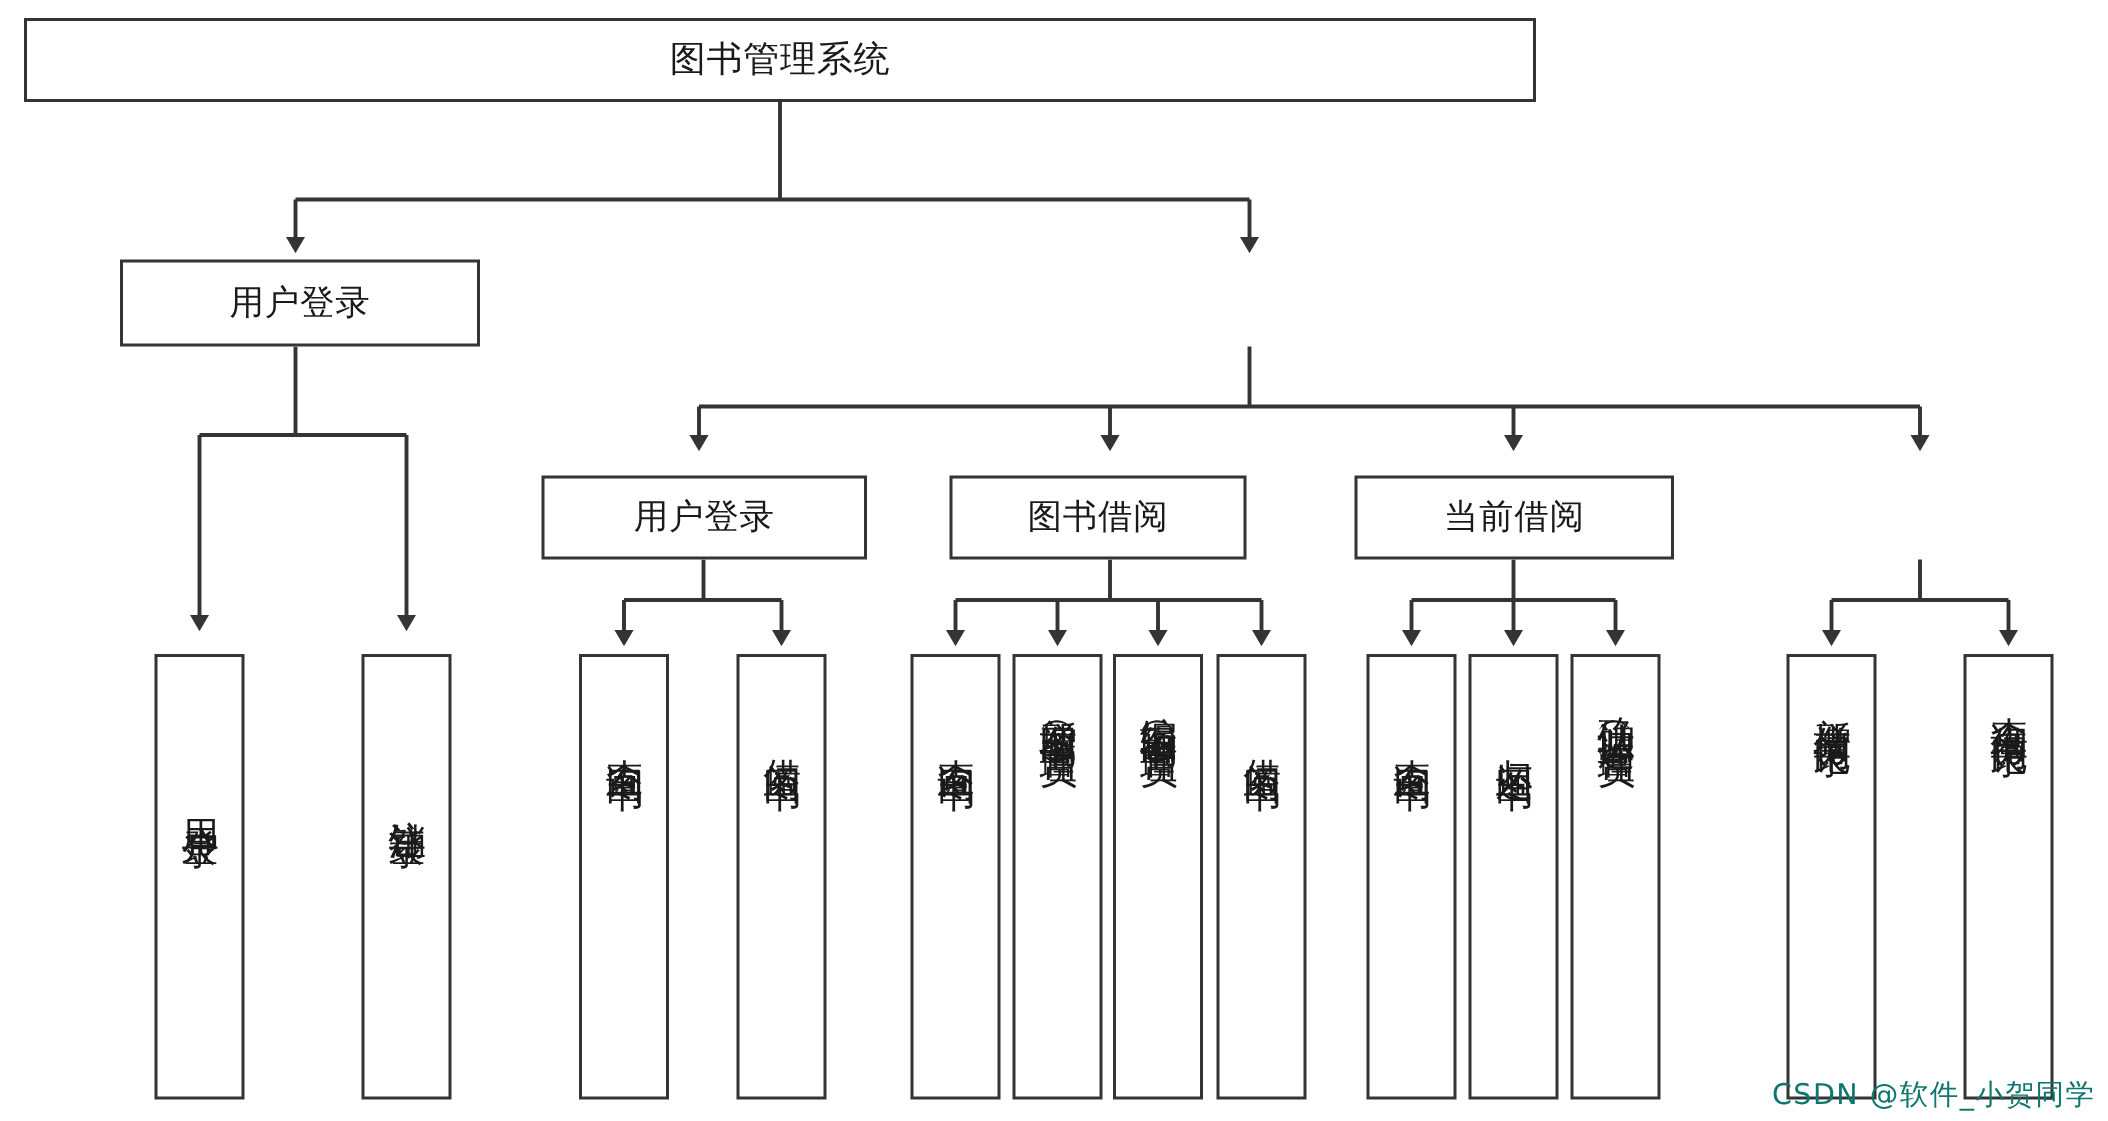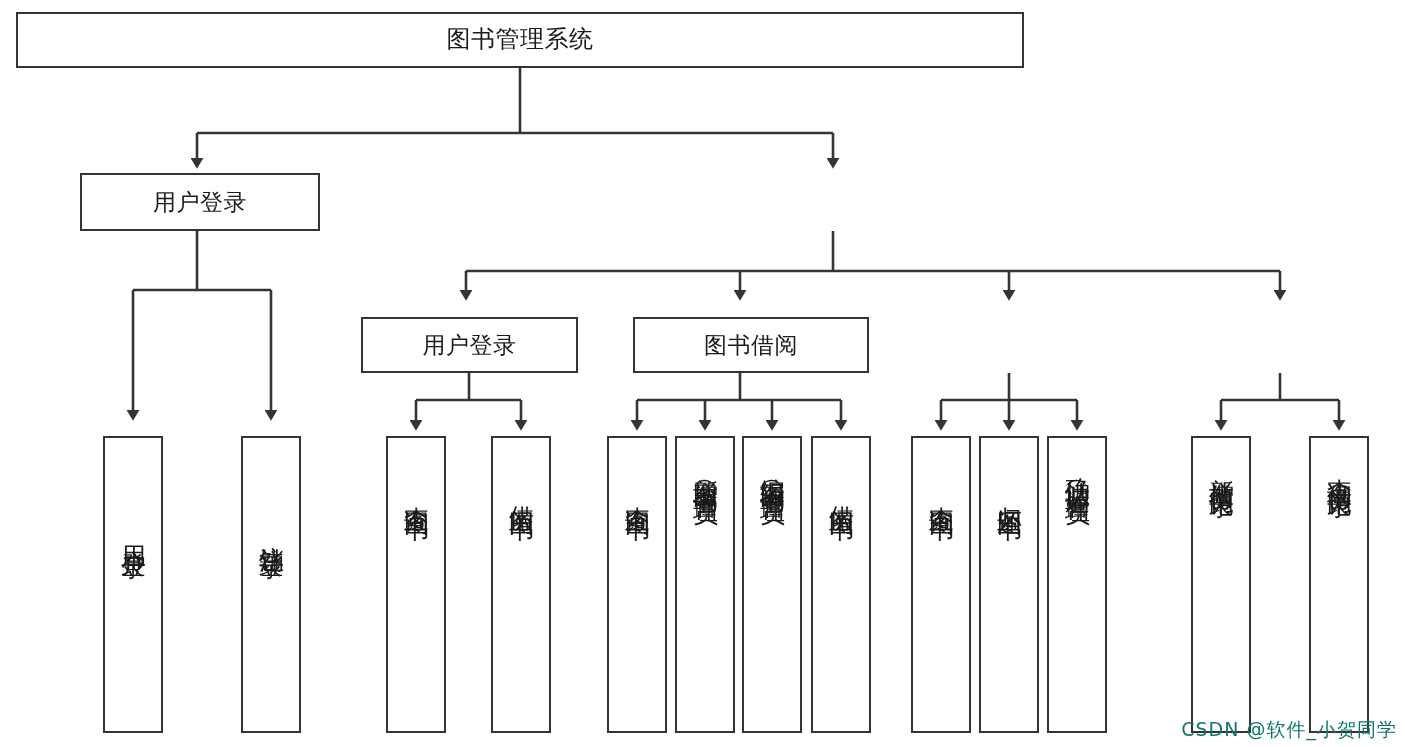--- a/index.html
+++ b/index.html
@@ -145,22 +145,25 @@
     <span class="lbl">图书管理系统</span>
   </div>
 
   <div class="node horiz" style="left:80px; top:173px; width:240px; height:58px;">
     <span class="lbl">用户登录</span>
   </div>
 
   <div class="node horiz" style="left:361px; top:317px; width:217px; height:56px;">
     <span class="lbl">用户登录</span>
   </div>
-  <div class="node horiz" style="left:633px; top:317px; width:236px; height:56px;">
+  <div class="node horiz" style="left:633px; top:317px; width:198px; height:56px;">
     <span class="lbl">图书借阅</span>
+  </div>
+  <div class="node horiz" style="left:903px; top:317px; width:213px; height:56px;">
+    <span class="lbl">当前借阅</span>
   </div>
 
   <div class="node vert mid" style="left:103px; top:436px; width:60px; height:297px;">
     <span class="lbl">用户登录</span>
   </div>
   <div class="node vert mid" style="left:241px; top:436px; width:60px; height:297px;">
     <span class="lbl">注销登录</span>
   </div>
 
   <div class="node vert mid2" style="left:386px; top:436px; width:60px; height:297px;">

